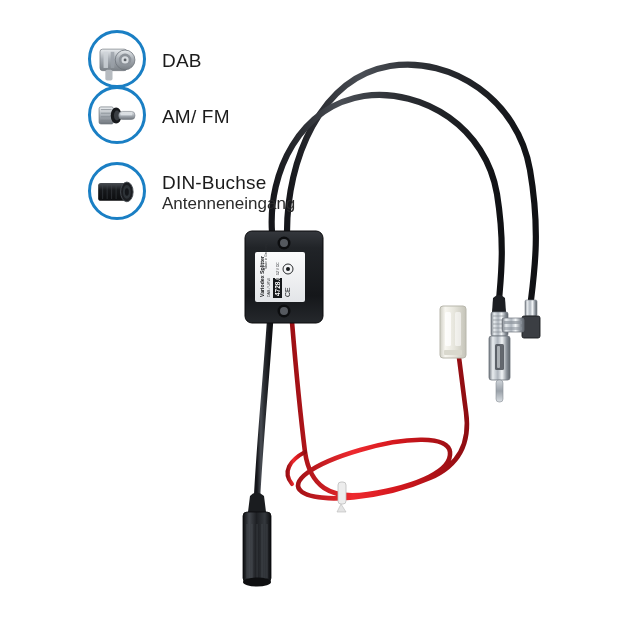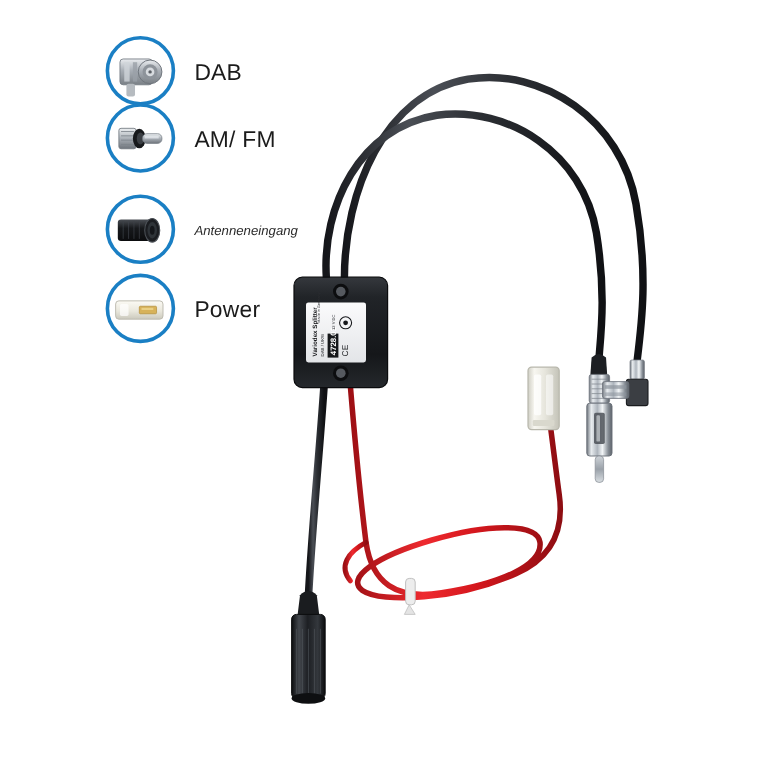--- a/index.html
+++ b/index.html
@@ -52,26 +52,25 @@
     transform: translateY(-50%);
   }
   .legend-title {
     font-size: 19px;
     color: #1b1b1b;
     letter-spacing: .2px;
     white-space: nowrap;
     line-height: 1.12;
   }
   .legend-sub {
-    font-size: 11px;
+    font-size: 17px;
     color: #2b2b2b;
     white-space: nowrap;
     line-height: 1.15;
     margin-top: 1px;
-    font-style: italic;
   }
 
   
   .badge-art {
     position: absolute;
     inset: 0;
   }
 
   
   #photo {
@@ -324,39 +323,20 @@
             <line x1="18" y1="22" x2="18" y2="38"></line>
             <line x1="23" y1="22" x2="23" y2="38"></line>
             <line x1="28" y1="22" x2="28" y2="38"></line>
           </g>
           <ellipse cx="40" cy="30" rx="7" ry="11" fill="#1b1d21" stroke="#4b5056" stroke-width="1"></ellipse>
           <ellipse cx="40" cy="30" rx="4.4" ry="7.6" fill="#2e3338"></ellipse>
           <ellipse cx="40" cy="30" rx="2.2" ry="4.2" fill="#14161a"></ellipse>
         </svg>
       </div>
       <div class="legend-text">
+        <div class="legend-title">DIN-Buchse</div>
         <div class="legend-sub">Antenneneingang</div>
       </div>
     </div>
 
-    <div class="legend-row" style="top:198px">
-      <div class="legend-badge">
-        <svg class="badge-art" viewBox="0 0 58 58">
-          <defs>
-            <linearGradient id="pwrG" x1="0" y1="0" x2="0" y2="1">
-              <stop offset="0%" stop-color="#fbfaf4"></stop>
-              <stop offset="55%" stop-color="#eae8dd"></stop>
-              <stop offset="100%" stop-color="#cbc9bd"></stop>
-            </linearGradient>
-          </defs>
-          <rect x="6" y="22" width="44" height="17" rx="3" fill="url(#pwrG)" stroke="#bdbbaf" stroke-width="0.9"></rect>
-          <rect x="10" y="25" width="8" height="11" rx="1.5" fill="#ffffff" opacity="0.7"></rect>
-          <rect x="28" y="27" width="16" height="7" rx="1" fill="#d7b25a" stroke="#b5913f" stroke-width="0.7"></rect>
-          <rect x="30" y="28.5" width="11" height="2" fill="#efd78f" opacity="0.8"></rect>
-        </svg>
-      </div>
-      <div class="legend-text">
-        <div class="legend-title">Power</div>
-      </div>
-    </div>
 
   </div>
 </div>
 
 </body></html>

